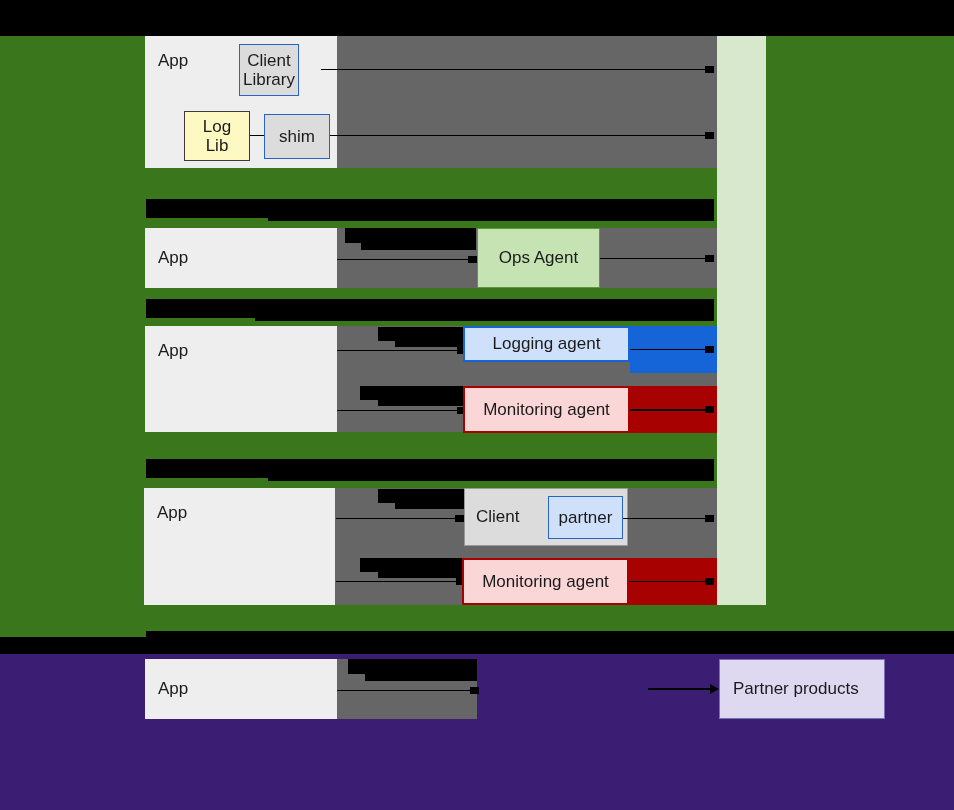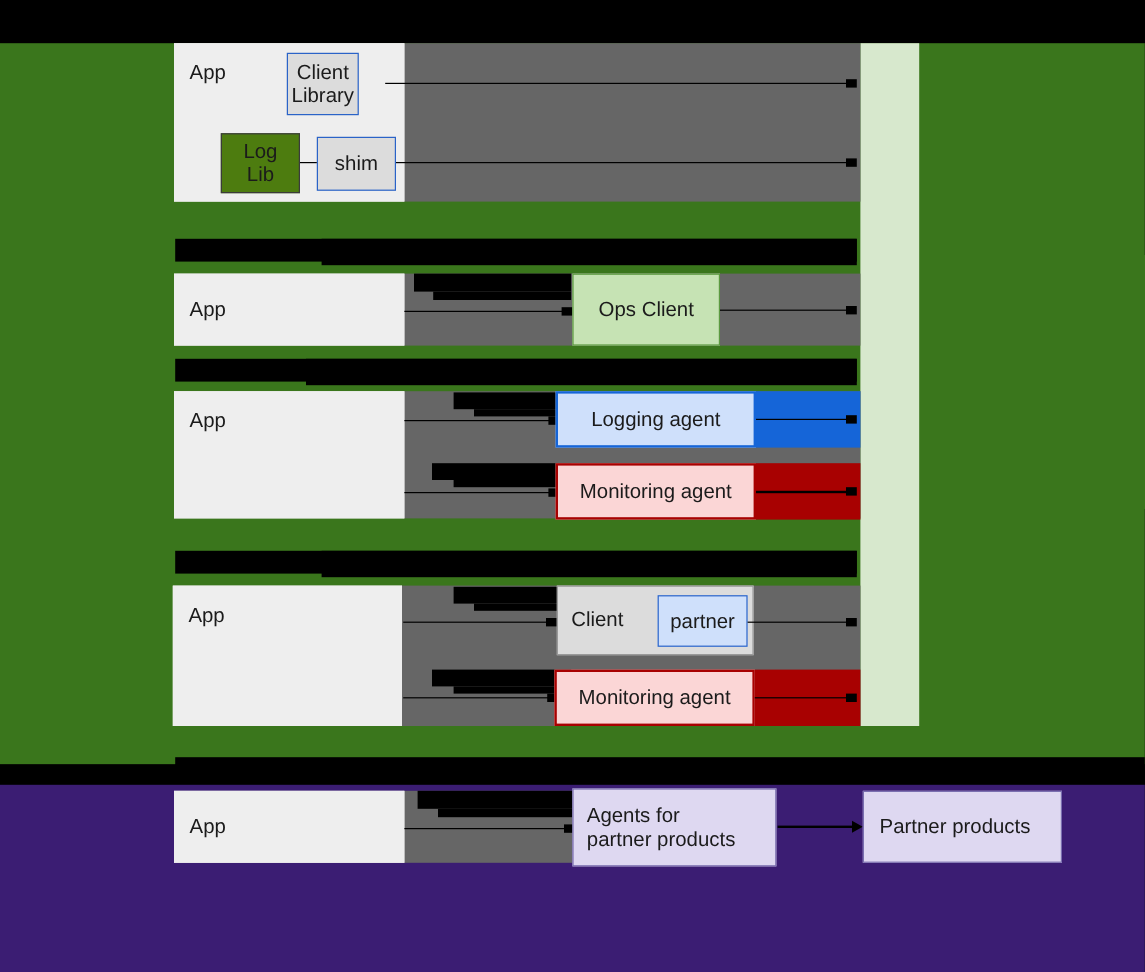--- a/index.html
+++ b/index.html
@@ -26,21 +26,21 @@
     font-size:17px;color:#1b1b1b;line-height:1.12;
     white-space:pre-line;
   }
   .box.center{justify-content:center;text-align:center;}
   .box.left{justify-content:flex-start;padding-left:12px;text-align:left;}
 
   .app-box{background:#eeeeee;border:1px solid #eeeeee;}
   .gray-panel{background:#666666;}
 
   .client-lib{background:#dcdcdc;border:1px solid #2a63c8;}
-  .loglib{background:#4d7c0f;border:1px solid #3b3b3b;}
+  .loglib{background:#fef9c3;border:1px solid #3b3b3b;}
   .shim{background:#dcdcdc;border:1px solid #2a63c8;}
 
   .ops-agent{background:#c6e3b4;border:1px solid #5c9a40;}
 
   .blue-band{position:absolute;background:#1565d8;}
   .red-band{position:absolute;background:#a80101;}
 
   .logging-agent{background:#cfe0fb;border:2px solid #1565d8;}
   .monitoring-agent{background:#fbd6d6;border:2px solid #a80101;}
 
@@ -111,21 +111,21 @@
     <span>App</span>
   </div>
 
   <div class="redact" style="left:345px;top:228px;width:131px;height:15px;"></div>
   <div class="redact" style="left:361px;top:243px;width:115px;height:7px;"></div>
 
   <div class="line" style="left:337px;top:259px;width:137px;height:1px;"></div>
   <div class="dot" style="left:468px;top:256px;"></div>
 
   <div class="box ops-agent center" style="left:477px;top:228px;width:123px;height:60px;">
-    <span>Ops Client</span>
+    <span>Ops Agent</span>
   </div>
 
   <div class="line" style="left:600px;top:258px;width:107px;height:1px;"></div>
   <div class="dot" style="left:705px;top:255px;"></div>
 
   <div class="redact" style="left:146px;top:299px;width:568px;height:19px;"></div>
   <div class="redact" style="left:255px;top:299px;width:459px;height:22px;"></div>
 
   <div class="gray-panel" style="position:absolute;left:336px;top:326px;width:381px;height:106px;"></div>
 
@@ -140,21 +140,21 @@
   <div class="redact" style="left:395px;top:341px;width:81px;height:6px;"></div>
   <div class="redact" style="left:360px;top:386px;width:116px;height:14px;"></div>
   <div class="redact" style="left:378px;top:400px;width:98px;height:6px;"></div>
 
   <div class="line" style="left:337px;top:350px;width:126px;height:1px;"></div>
   <div class="dot" style="left:457px;top:347px;"></div>
 
   <div class="line" style="left:337px;top:410px;width:126px;height:1px;"></div>
   <div class="dot" style="left:457px;top:407px;"></div>
 
-  <div class="box logging-agent center" style="left:463px;top:326px;width:167px;height:47px;">
+  <div class="box logging-agent center" style="left:463px;top:326px;width:167px;height:36px;">
     <span>Logging agent</span>
   </div>
 
   <div class="box monitoring-agent center" style="left:463px;top:386px;width:167px;height:47px;">
     <span>Monitoring agent</span>
   </div>
 
   <div class="line" style="left:630px;top:349px;width:77px;height:1px;"></div>
   <div class="dot" style="left:705px;top:346px;"></div>
 
@@ -208,24 +208,20 @@
   <div class="box app-box left" style="left:145px;top:659px;width:192px;height:60px;">
     <span>App</span>
   </div>
 
   <div class="redact" style="left:348px;top:659px;width:129px;height:15px;"></div>
   <div class="redact" style="left:365px;top:674px;width:112px;height:7px;"></div>
 
   <div class="line" style="left:337px;top:690px;width:140px;height:1px;"></div>
   <div class="dot" style="left:470px;top:687px;"></div>
 
-  <div class="box partner-agents left" style="left:477px;top:657px;width:170px;height:65px;padding-left:11px;">
-    <span>Agents for
-partner products</span>
-  </div>
 
   <div class="line" style="left:648px;top:688px;width:63px;height:2px;"></div>
   <div class="arrowhead" style="left:710px;top:684px;"></div>
 
   <div class="box partner-products left" style="left:719px;top:659px;width:166px;height:60px;padding-left:13px;">
     <span>Partner products</span>
   </div>
 
 </div>
 

